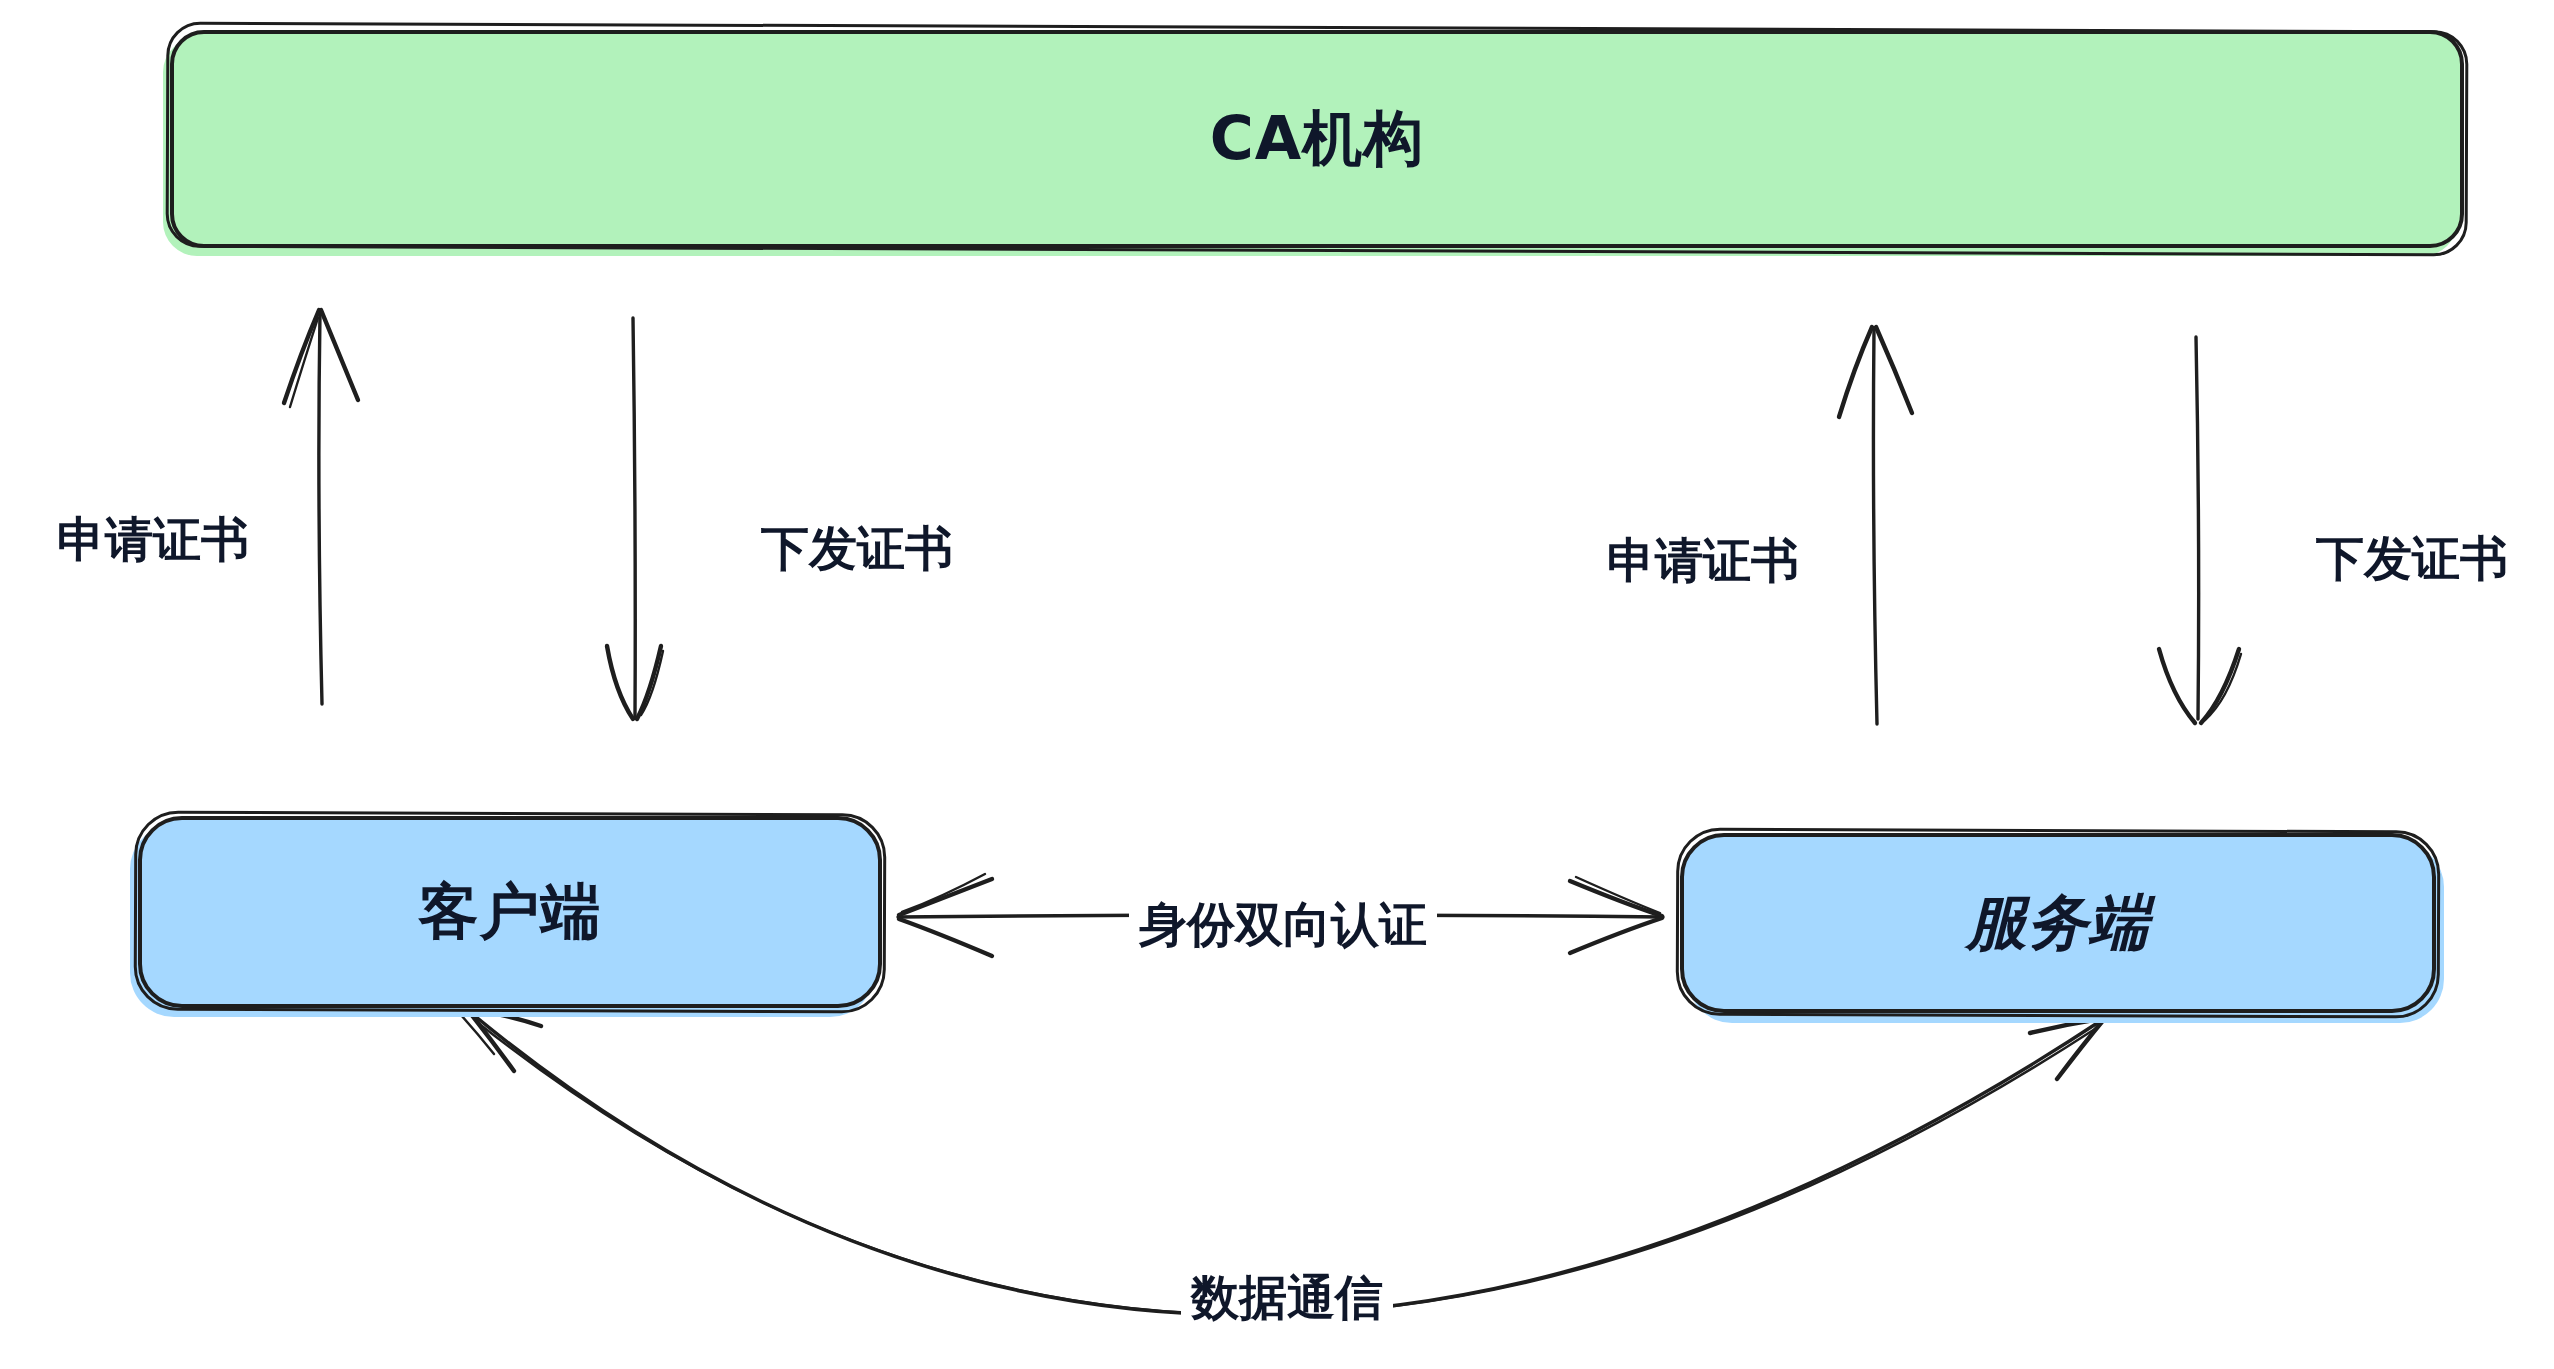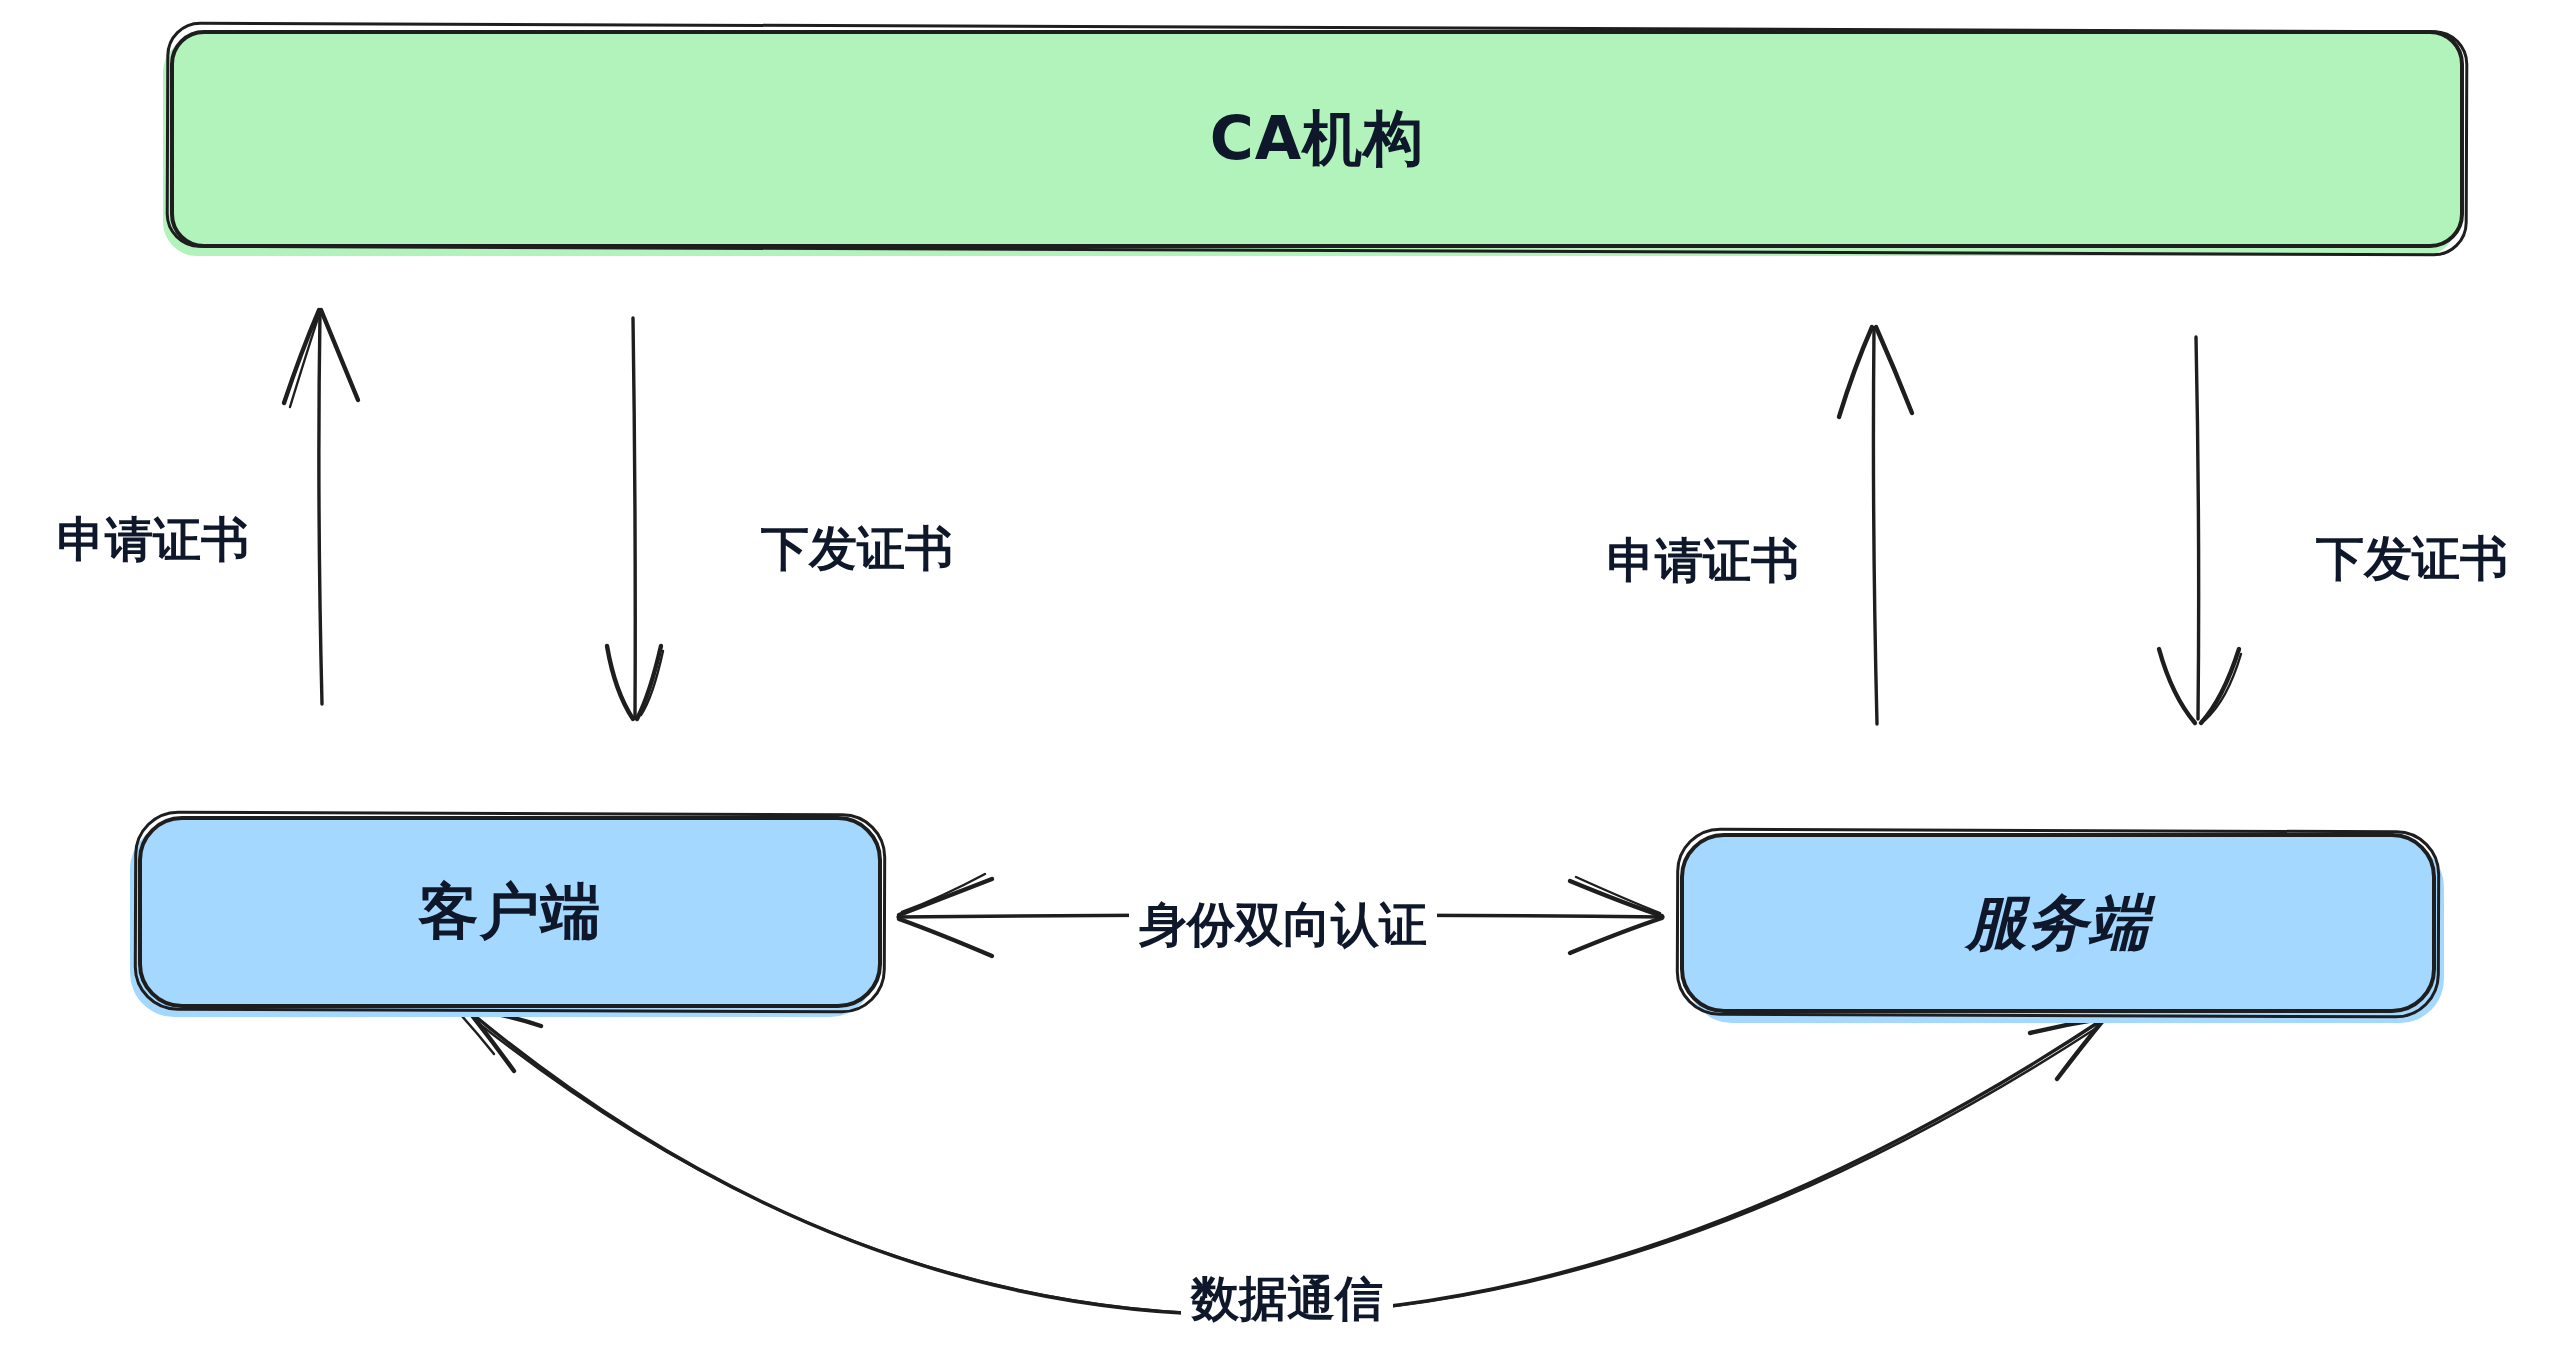--- a/index.html
+++ b/index.html
@@ -71,21 +71,21 @@
     white-space: nowrap;
     line-height: 1;
   }
   .edge-label.on-line { background: #ffffff; padding: 4px 10px; }
 
   .lbl-client-apply { left: 153px;  top: 539px; }
   .lbl-client-issue { left: 857px;  top: 548px; }
   .lbl-server-apply { left: 1703px; top: 560px; }
   .lbl-server-issue { left: 2412px; top: 558px; }
   .lbl-mutual       { left: 1283px; top: 916px; margin-top: 8px; }
-  .lbl-data         { left: 1287px; top: 1298px; }
+  .lbl-data         { left: 1287px; top: 1298px; font-family: Liberation Serif, serif; }
 </style>
 </head>
 <body>
 
 <div class="stage" style="--stroke: #1e1e1e;">
 
   <svg class="connectors" viewBox="0 0 2554 1369" xmlns="http://www.w3.org/2000/svg" aria-hidden="true">
 
     <g>
       <path d="M 322 704 Q 317 500 320 312"></path>

